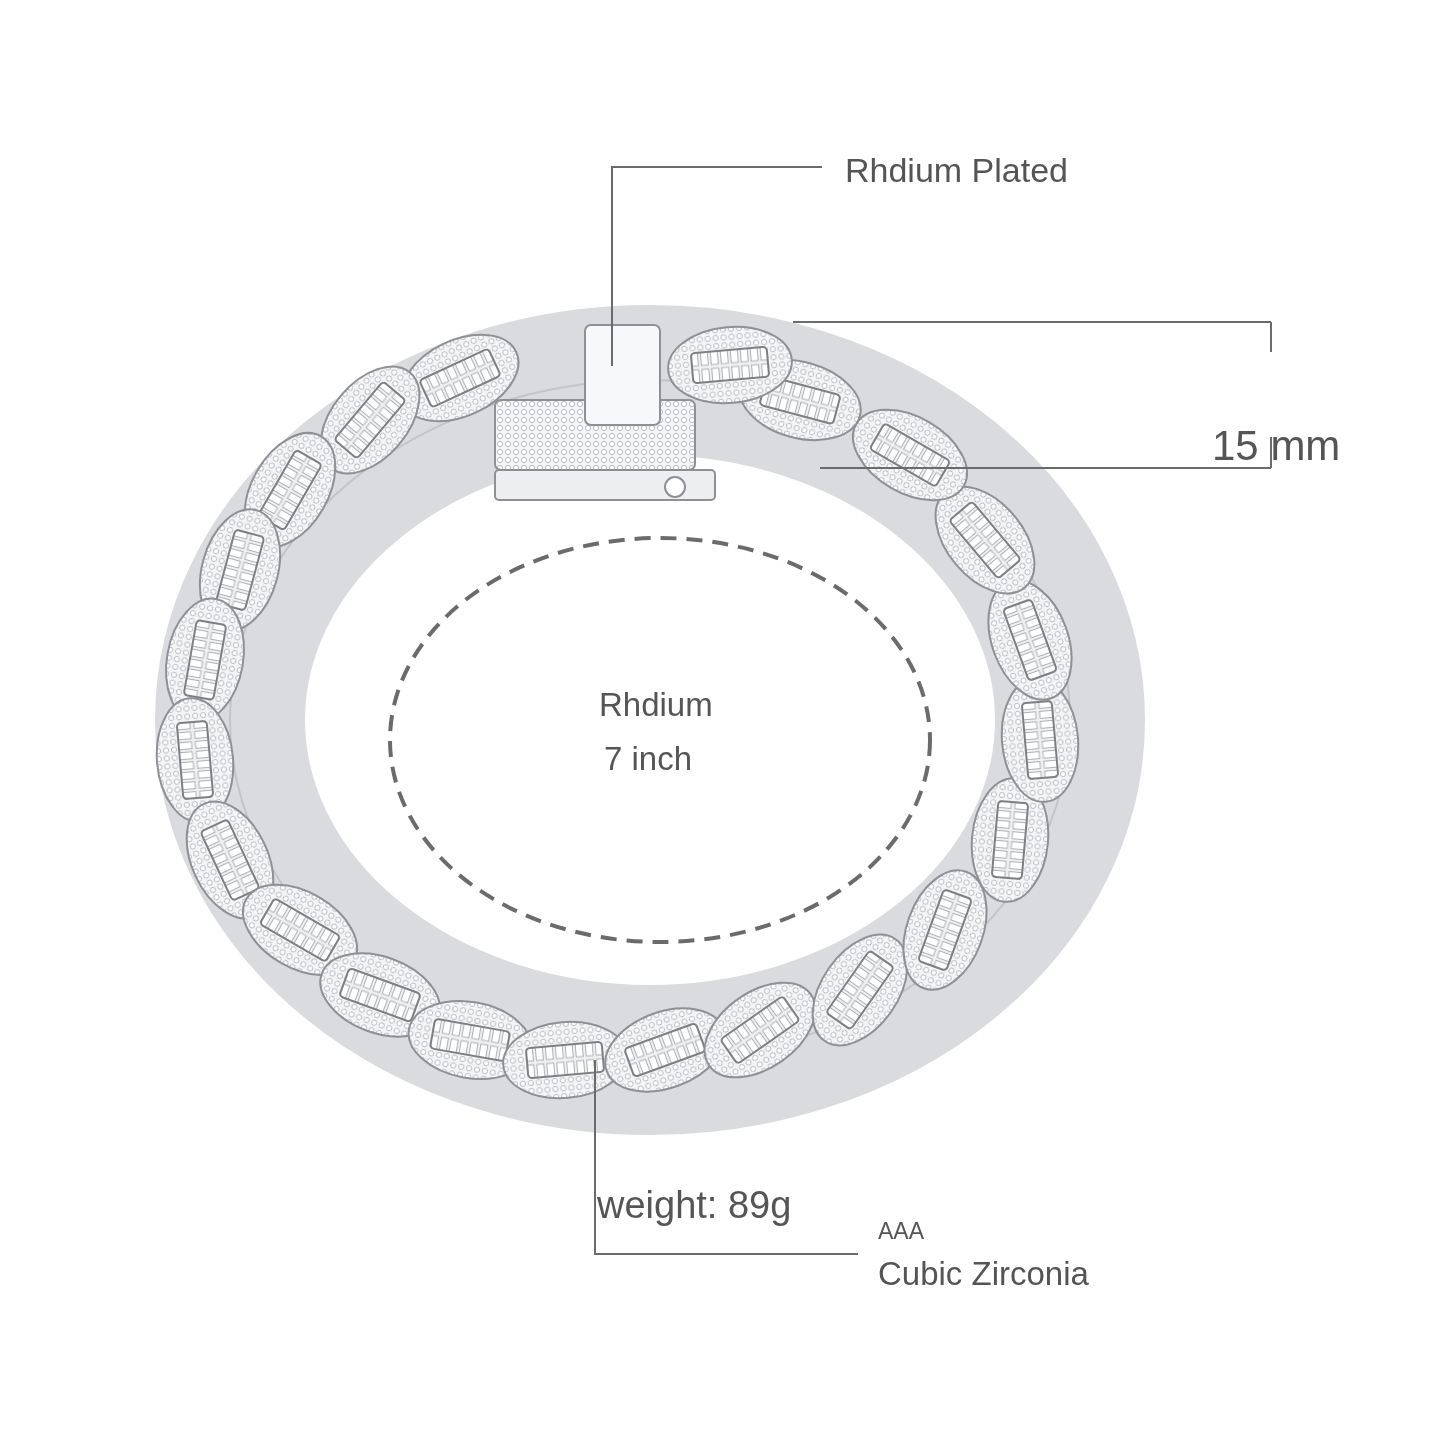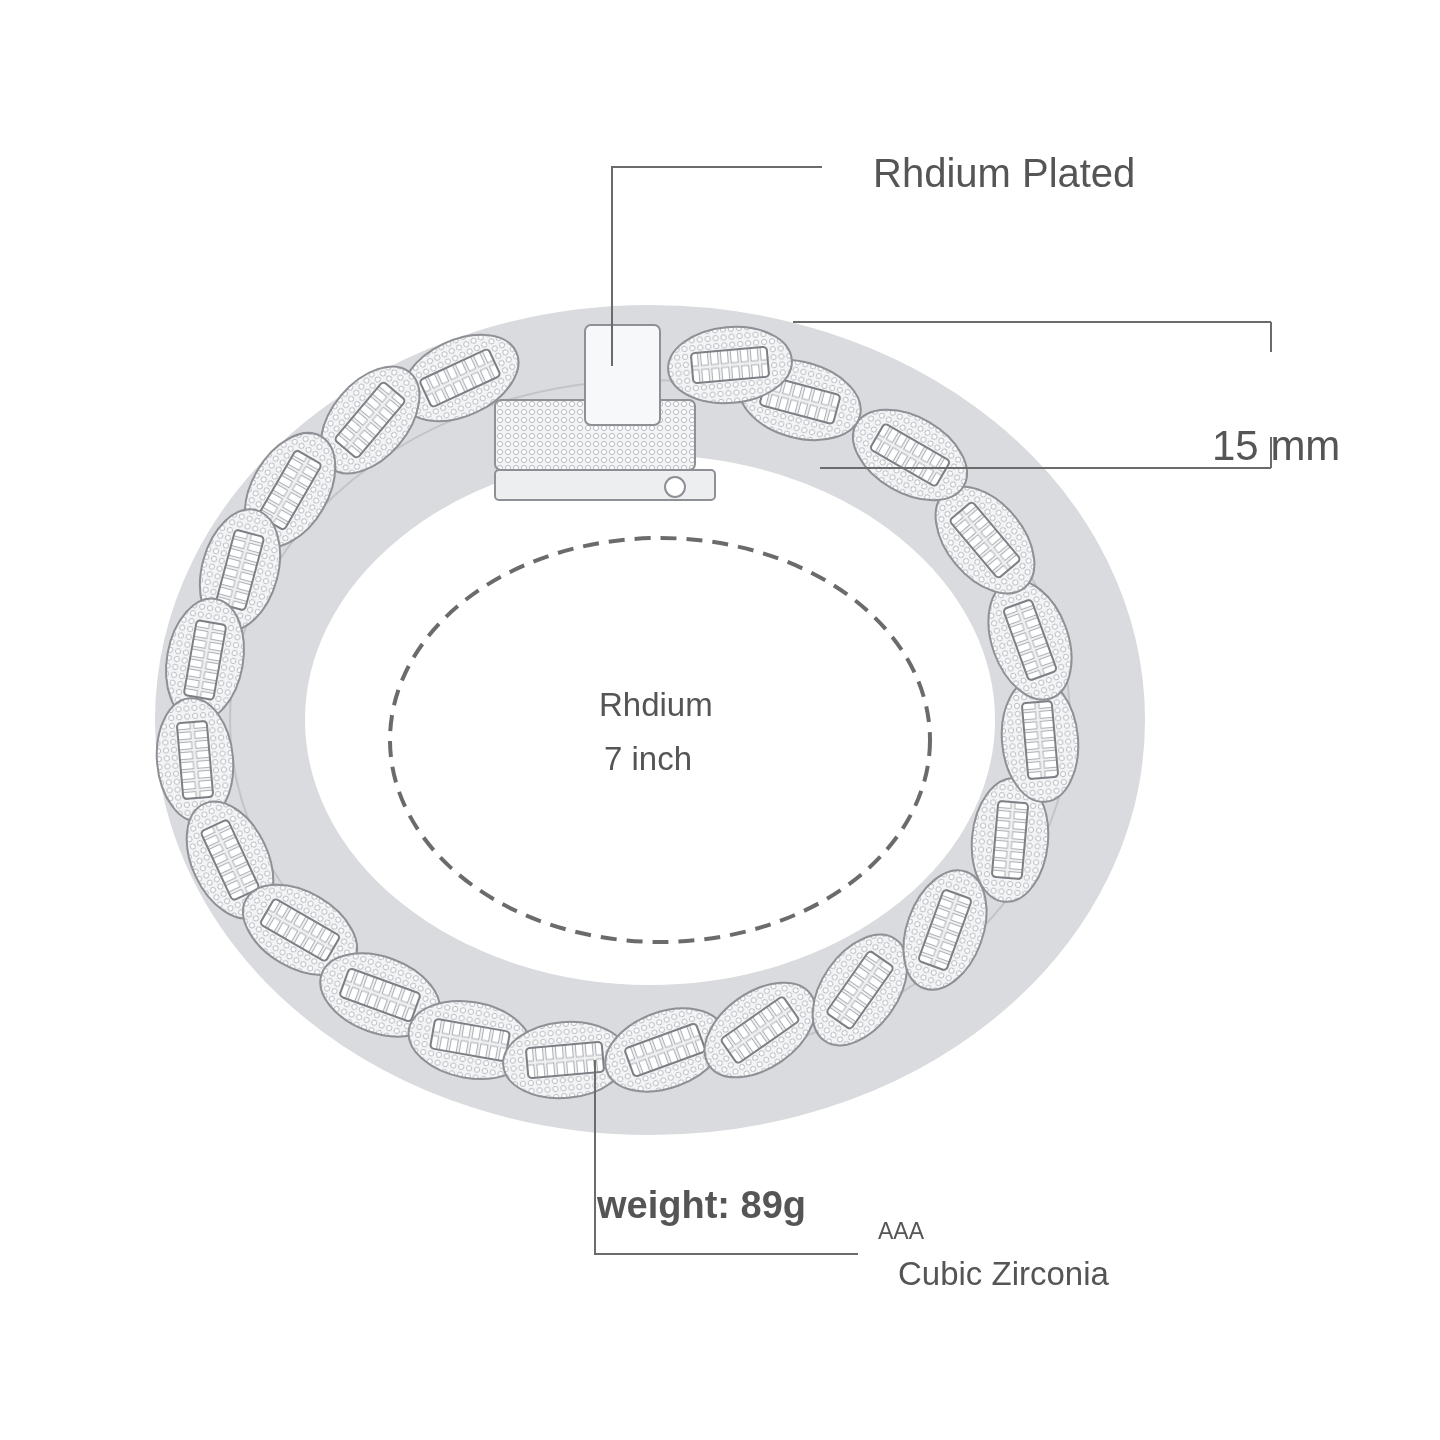--- a/index.html
+++ b/index.html
@@ -69,19 +69,19 @@
   <g stroke="#6b6b6b" stroke-width="2" fill="none">
     <line x1="793" y1="322" x2="1271" y2="322"></line>
     <line x1="1271" y1="322" x2="1271" y2="352"></line>
     <line x1="820" y1="468" x2="1271" y2="468"></line>
     <line x1="1271" y1="437" x2="1271" y2="468"></line>
   </g>
 
   <polyline points="595,1060 595,1254 858,1254" fill="none" stroke="#6b6b6b" stroke-width="2"></polyline>
 </svg>
 
-<div class="label" style="left:845px; top:153px; font-size:40px;margin-left:28px;">Rhdium Plated</div>
+<div class="label" style="left:845px; top:153px; font-size:34px;">Rhdium Plated</div>
 <div class="label" style="left:1212px; top:385px; font-size:42px;margin-top:40px;">15 mm</div>
 <div class="label" style="left:599px; top:688px; font-size:33px;">Rhdium</div>
 <div class="label" style="left:604px; top:742px; font-size:33px;">7 inch</div>
 <div class="label" style="left:878px; top:1220px; font-size:23px;">AAA</div>
-<div class="label" style="left:878px; top:1257px; font-size:33px;margin-left:20px;">Cubic Zirconia</div>
-<div class="label" style="left:597px; top:1186px; font-size:38px;font-weight:bold;">weight: 89g</div>
+<div class="label" style="left:878px; top:1257px; font-size:33px;">Cubic Zirconia</div>
+<div class="label" style="left:597px; top:1186px; font-size:38px;">weight: 89g</div>
 
 </body></html>

